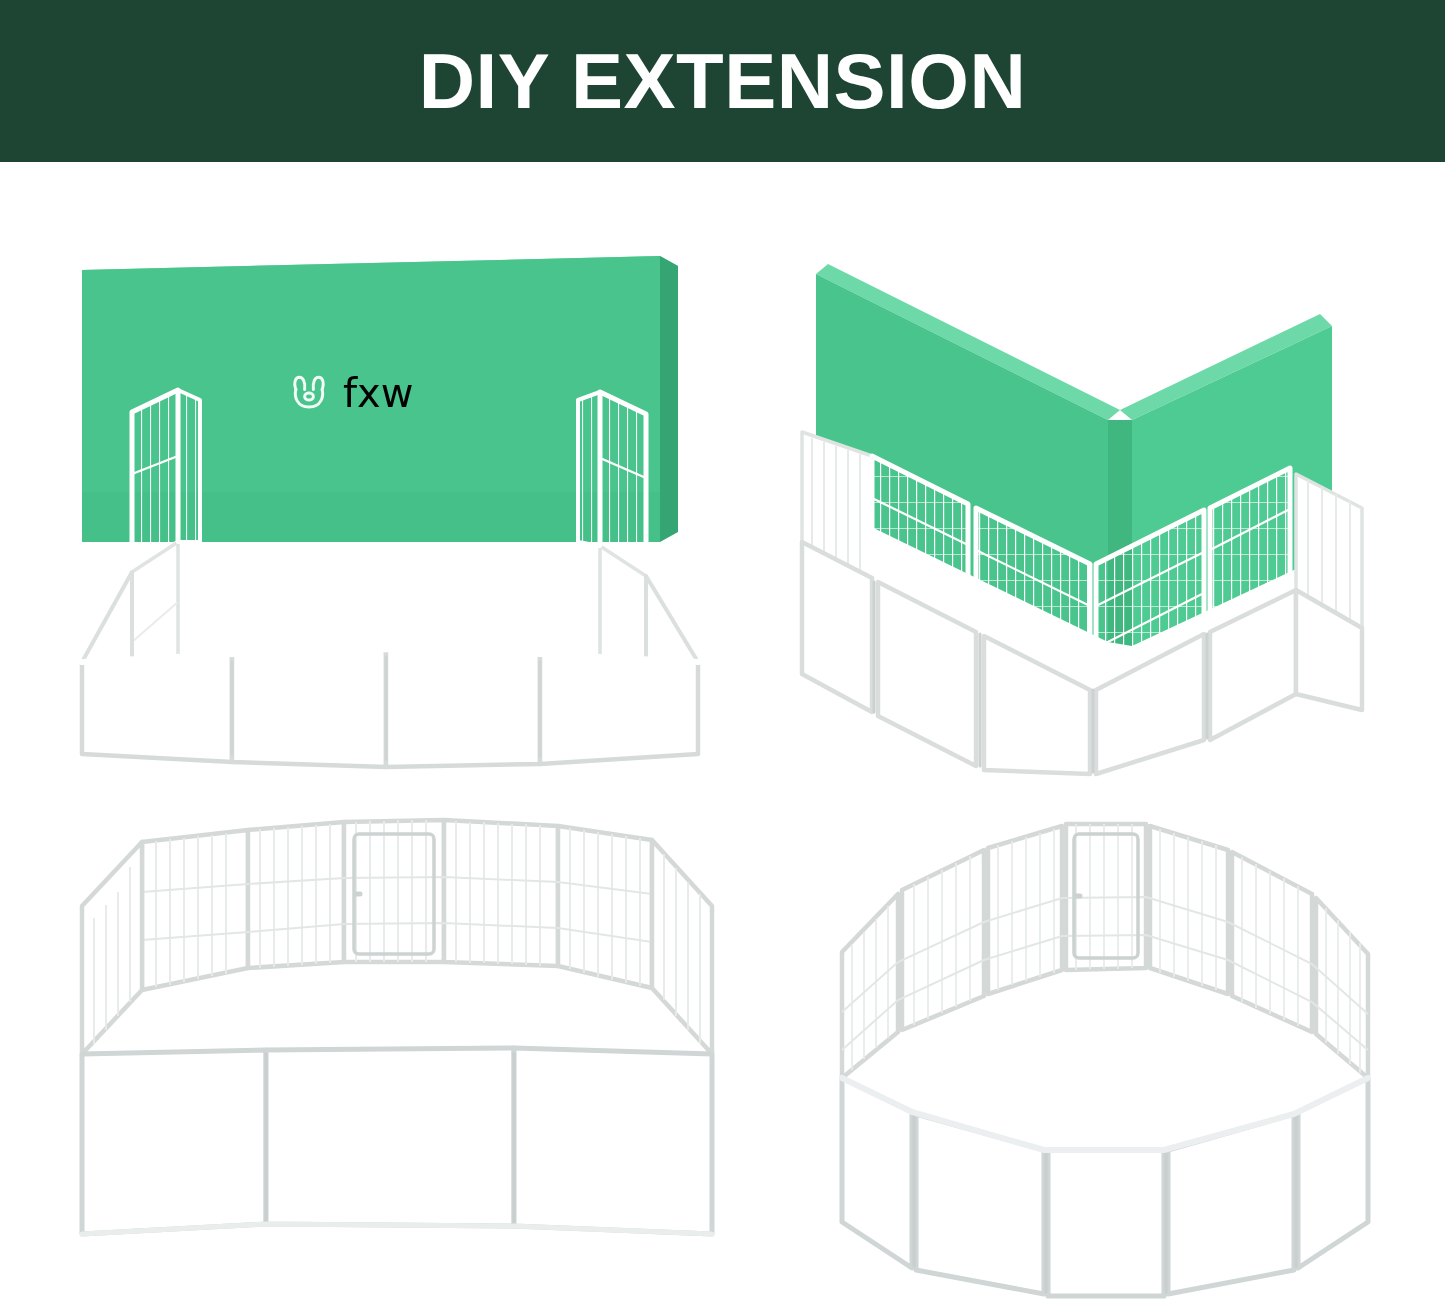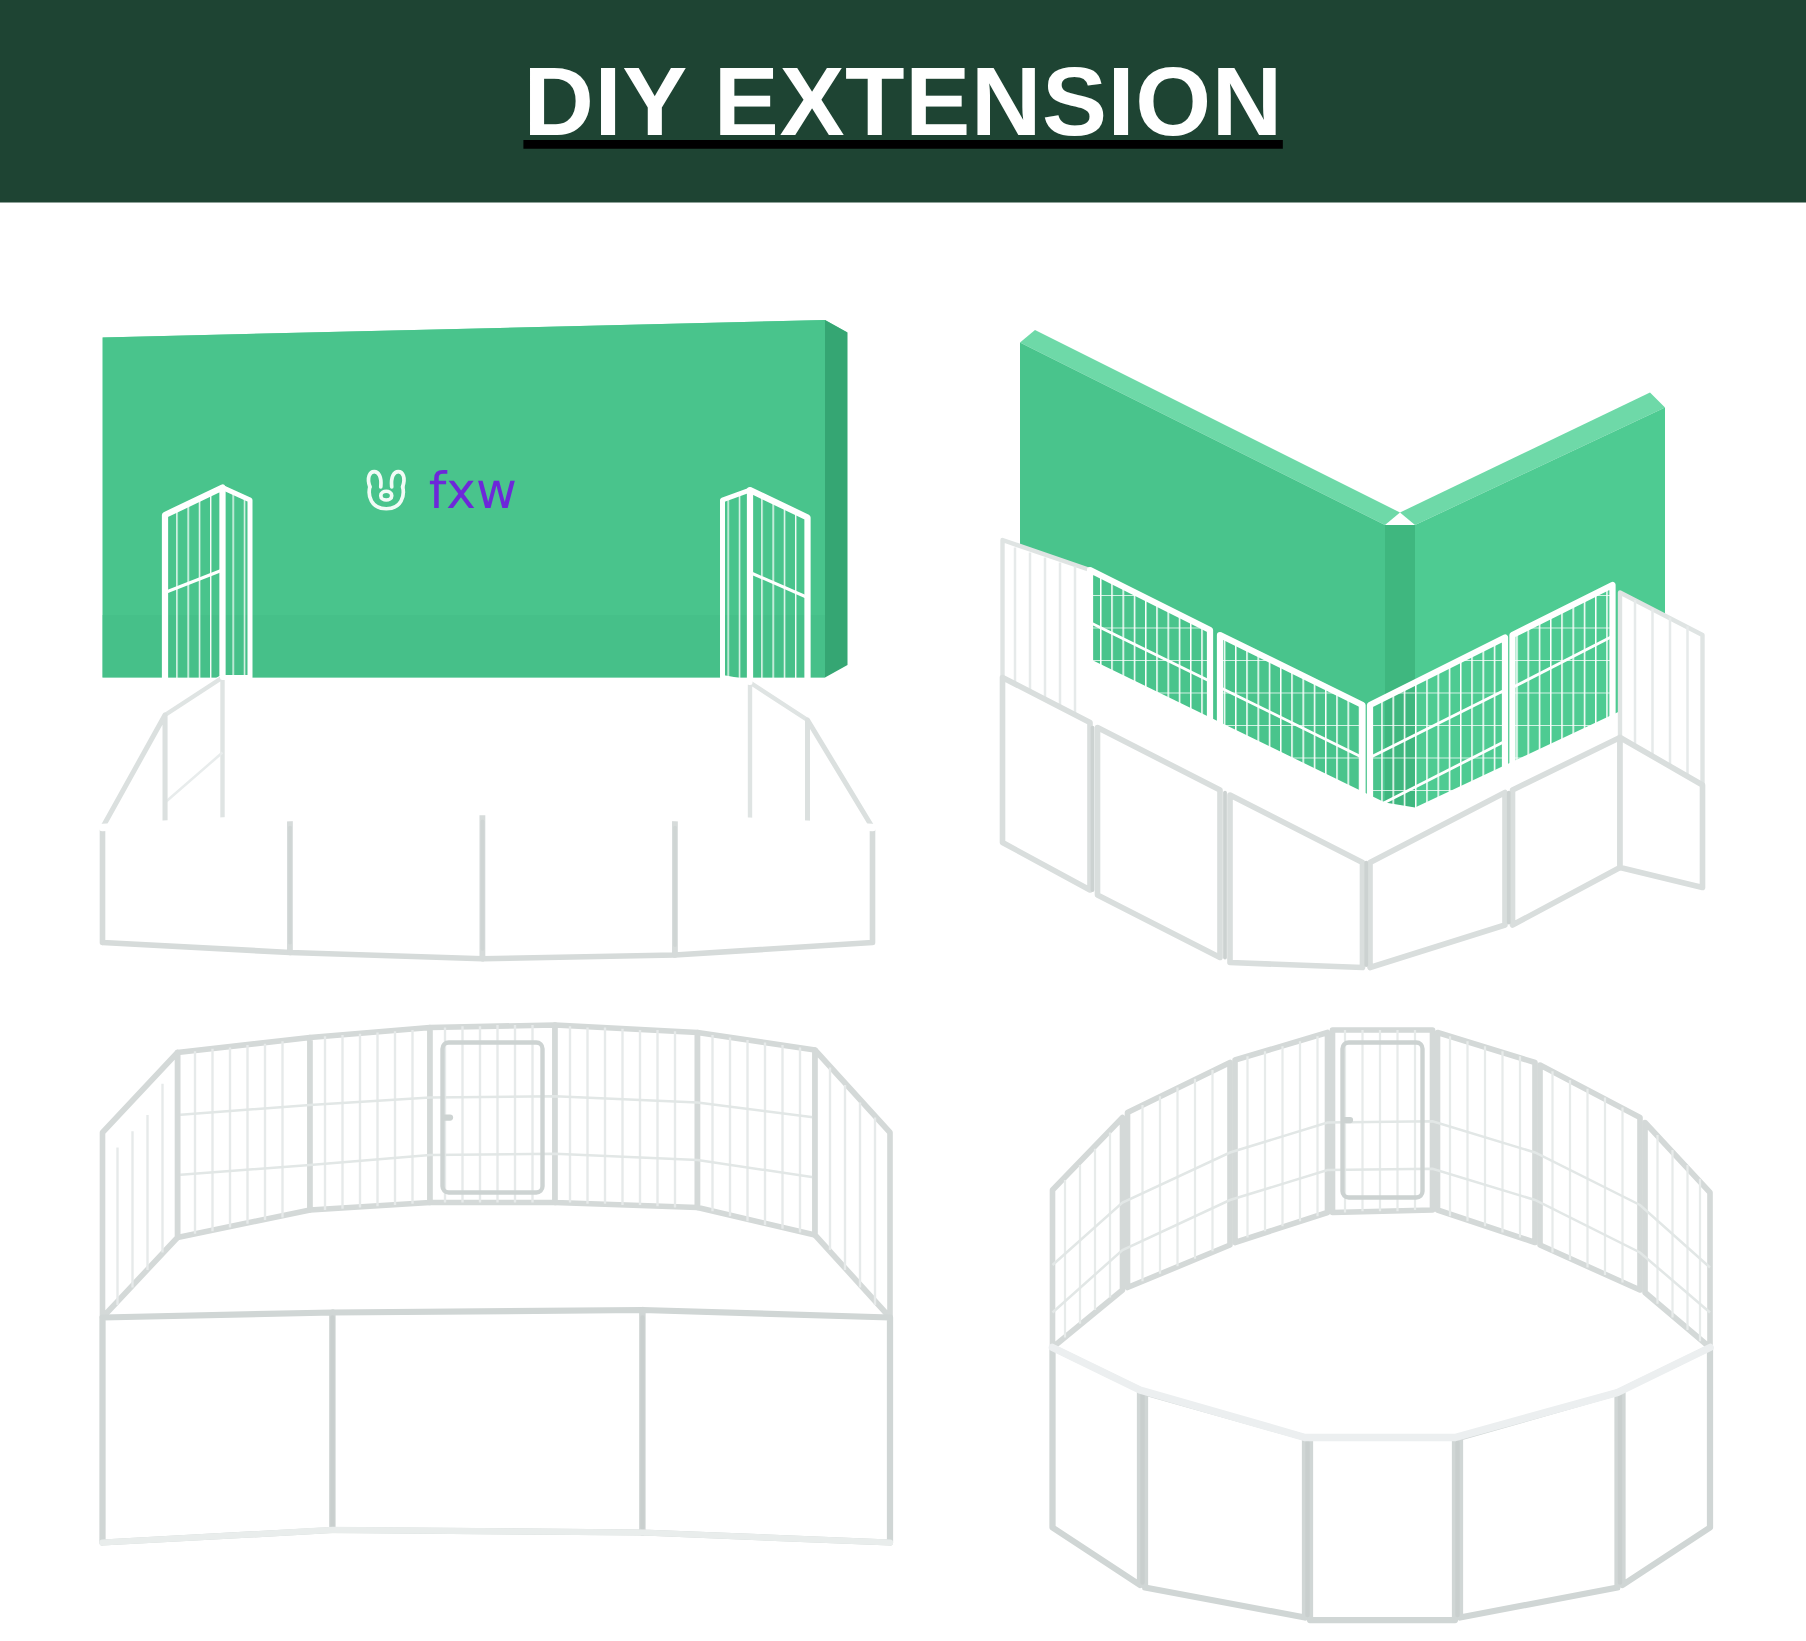--- a/index.html
+++ b/index.html
@@ -17,21 +17,20 @@
 
   
   .header-band{
     position:absolute;
     left:0; top:0;
     width:1445px; height:162px;
     background:#1e4433;
     display:flex;
     align-items:center;
     justify-content:center;
-    text-decoration:underline;
   }
   .header-title{
     color:#ffffff;
     font-size:78px;
     font-weight:bold;
     letter-spacing:0.5px;
     line-height:1;
     white-space:nowrap;
     font-family:"Liberation Sans", sans-serif;
   }
@@ -55,21 +54,21 @@
   
   .wall-logo{
     position:absolute;
     left:228px; top:130px;
     display:flex;
     align-items:center;
     gap:13px;
   }
   .wall-logo .logo-mark{ width:42px; height:42px; }
   .wall-logo .logo-word{
-    color:#6d28d9;
+    color:#000000;
     font-size:40px;
     font-weight:normal;
     letter-spacing:0px;
     line-height:1;
     font-family:"DejaVu Sans", sans-serif;
   }
 </style>
 </head>
 <body>
 

